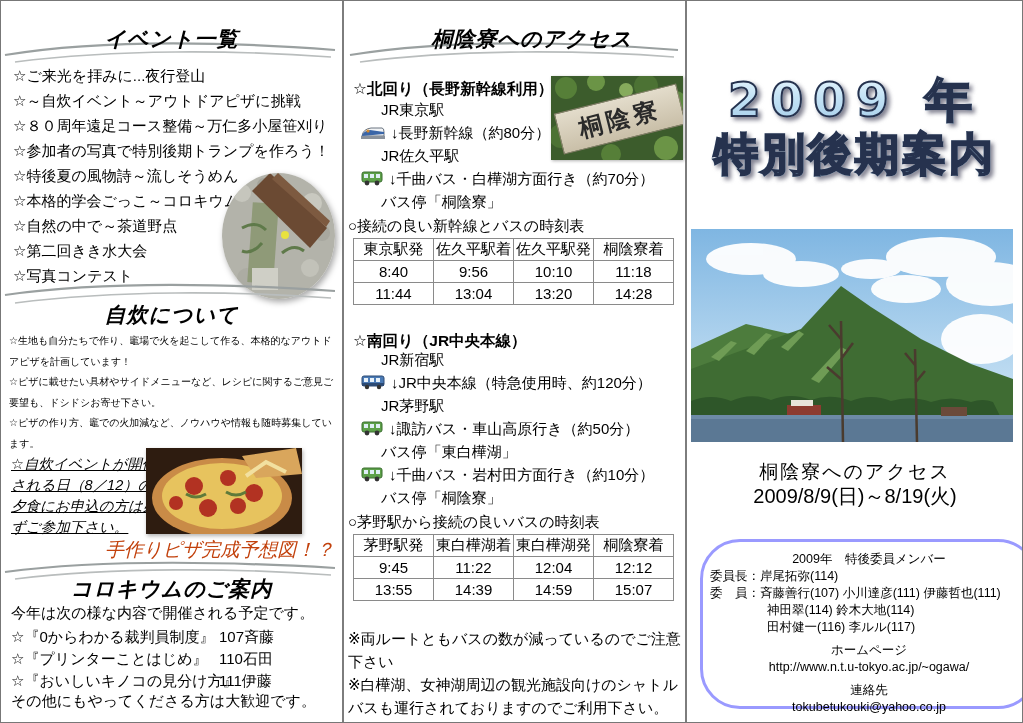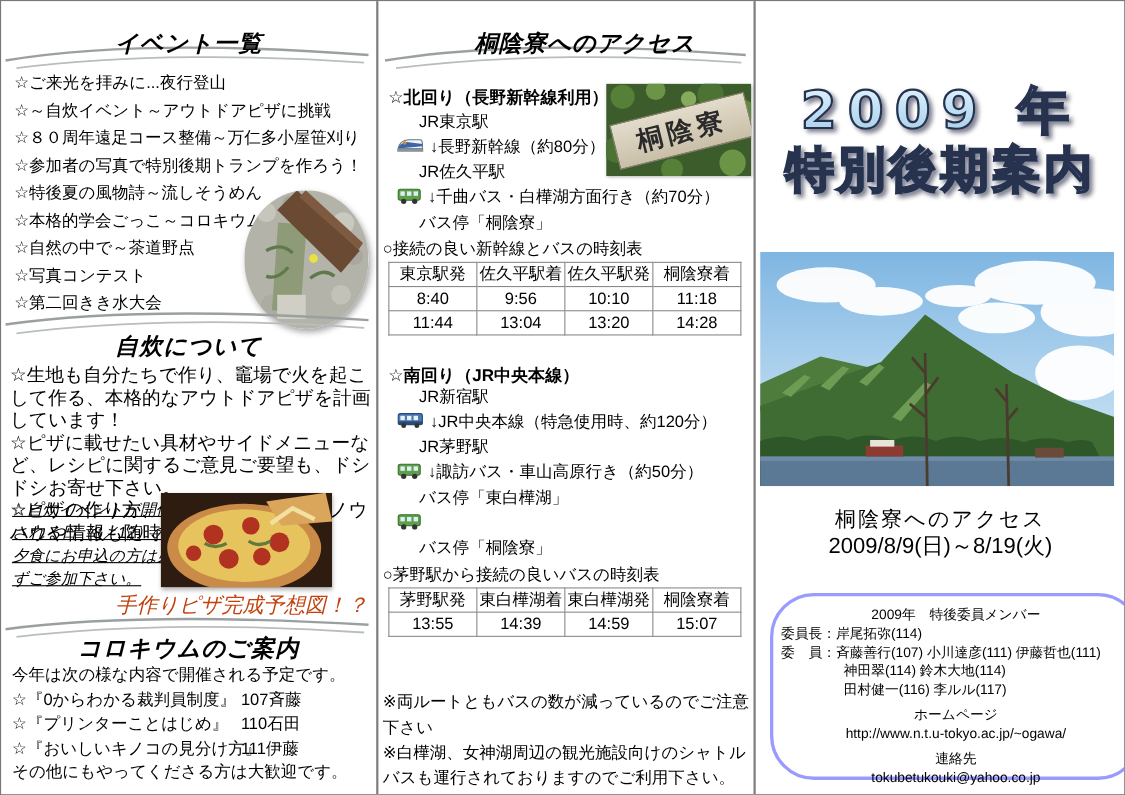--- a/index.html
+++ b/index.html
@@ -23,21 +23,21 @@
 
   
   .event-list { position: absolute; left: 12px; top: 62px; width: 322px; font-size: 15px; }
   .event-list .li { height: 25px; line-height: 25px; white-space: nowrap; }
 
   .photo-circle {
     position: absolute; left: 221px; top: 172px; width: 113px; height: 126px;
     border-radius: 50%; overflow: hidden; box-shadow: 2px 3px 6px rgba(0,0,0,.35);
   }
 
-  .cook-paras { position: absolute; left: 8px; top: 330px; width: 328px; font-size: 17px; line-height: 20.5px; }
+  .cook-paras { position: absolute; left: 8px; top: 330px; width: 328px; font-size: 10px; line-height: 20.5px; }
   .cook-note {
     position: absolute; left: 10px; top: 453px; width: 152px;
     font-size: 14.5px; font-style: italic; line-height: 21px;
     text-decoration: underline;
   }
   .photo-pizza {
     position: absolute; left: 145px; top: 447px; width: 156px; height: 86px;
     overflow: hidden; box-shadow: 1px 2px 4px rgba(0,0,0,.3);
   }
   .pizza-caption {
@@ -130,22 +130,22 @@
   <div class="sec-header" style="left:0;top:24px;width:341px">イベント一覧</div>
 
   <div class="event-list">
     <div class="li">☆ご来光を拝みに...夜行登山</div>
     <div class="li">☆～自炊イベント～アウトドアピザに挑戦</div>
     <div class="li">☆８０周年遠足コース整備～万仁多小屋笹刈り</div>
     <div class="li">☆参加者の写真で特別後期トランプを作ろう！</div>
     <div class="li">☆特後夏の風物詩～流しそうめん</div>
     <div class="li">☆本格的学会ごっこ～コロキウム</div>
     <div class="li">☆自然の中で～茶道野点</div>
+    <div class="li">☆第二回きき水大会</div>
     <div class="li">☆写真コンテスト</div>
-    <div class="li">☆第二回きき水大会</div>
   </div>
 
   <div class="photo-circle">
     <svg width="113" height="126" viewBox="0 0 113 126">
       <rect width="113" height="126" fill="#b3b3aa"></rect>
       <circle cx="20" cy="20" r="9" fill="#c6c6bd"></circle>
         <circle cx="42" cy="12" r="7" fill="#a3a39a"></circle>
       <circle cx="90" cy="30" r="10" fill="#c9c9c0"></circle>
         <circle cx="100" cy="60" r="8" fill="#a8a89f"></circle>
       <circle cx="88" cy="95" r="9" fill="#c2c2b9"></circle>
@@ -326,32 +326,39 @@
       <span class="ticon">
         <svg width="22" height="16" viewBox="0 0 22 16">
             <rect x="1" y="2" width="20" height="10" rx="2" fill="#5da04a" stroke="#3a6e2e" stroke-width="1"></rect>
             <rect x="3" y="4" width="4" height="4" fill="#dfeef6"></rect>
             <rect x="9" y="4" width="4" height="4" fill="#dfeef6"></rect>
             <rect x="15" y="4" width="4" height="4" fill="#dfeef6"></rect>
             <circle cx="6" cy="13" r="2.4" fill="#333"></circle>
             <circle cx="16" cy="13" r="2.4" fill="#333"></circle>
           </svg>
       </span>
+      <span>↓千曲バス・岩村田方面行き（約10分）</span>
     </div>
     <div class="step station">バス停「桐陰寮」</div>
   </div>
 
   <div class="tt-caption" style="left:347px;top:512px">○茅野駅から接続の良いバスの時刻表</div>
   <table class="timetable" style="left:352px;top:533px">
     <tbody>
         <tr>
       <th>茅野駅発</th>
       <th>東白樺湖着</th>
       <th>東白樺湖発</th>
       <th>桐陰寮着</th>
+    </tr>
+    <tr>
+      <td>9:45</td>
+      <td>11:22</td>
+      <td>12:04</td>
+      <td>12:12</td>
     </tr>
     <tr>
       <td>13:55</td>
       <td>14:39</td>
       <td>14:59</td>
       <td>15:07</td>
     </tr>
   </tbody>
     </table>
 

